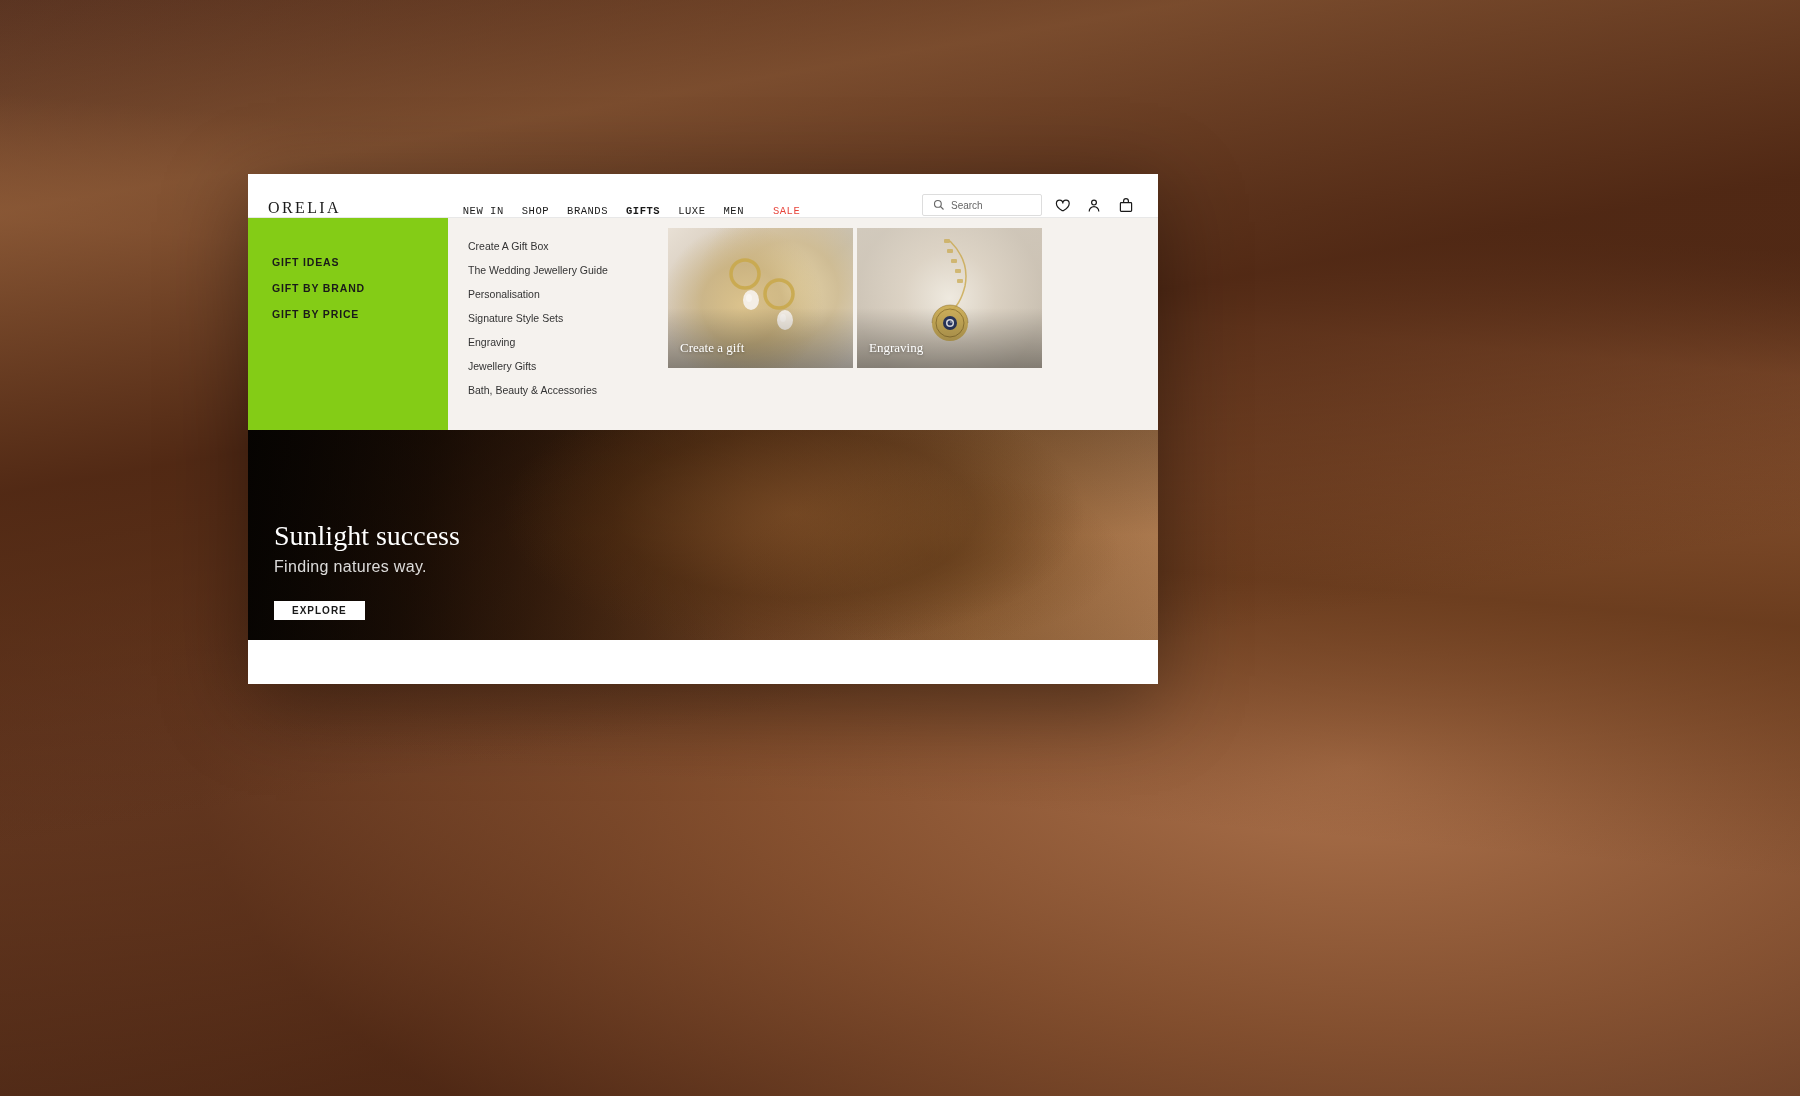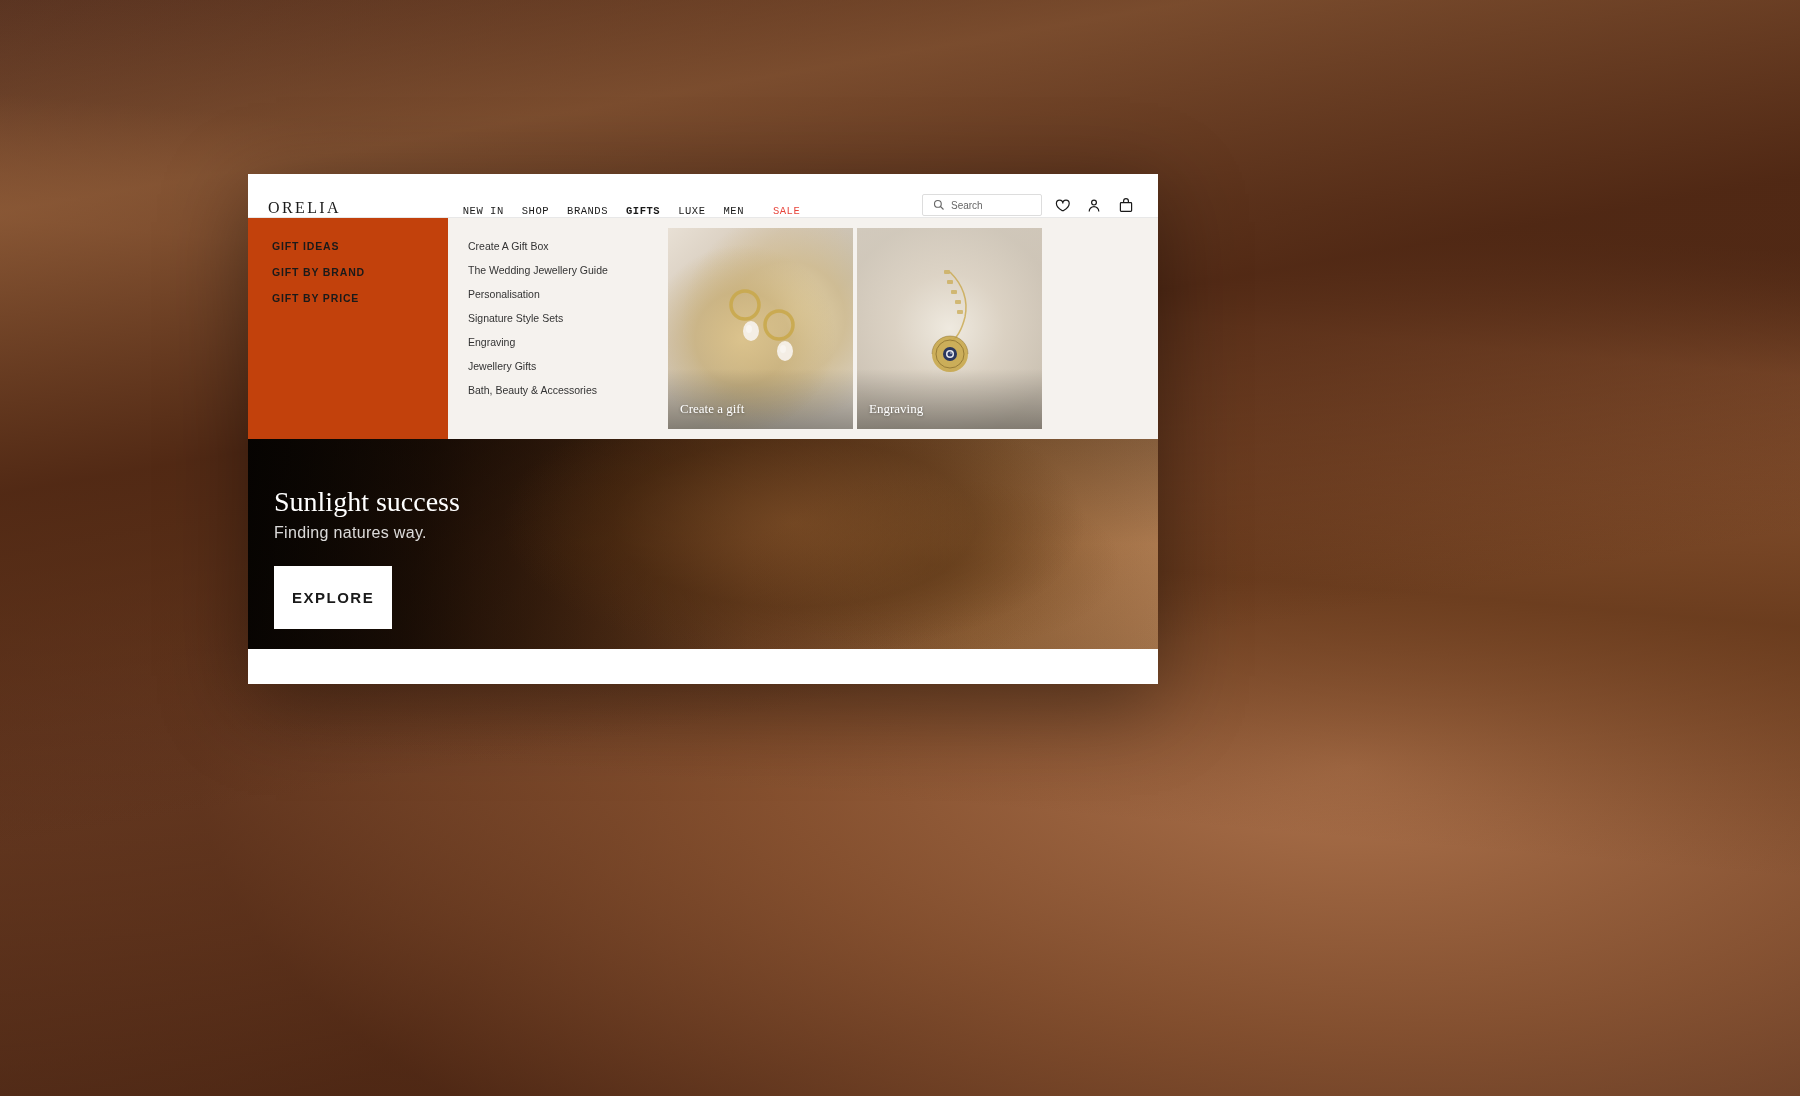--- a/index.html
+++ b/index.html
@@ -149,23 +149,23 @@
 
     
     .dropdown-area {
       display: flex;
       background: #f5f2ee;
       min-height: 210px;
     }
 
     
     .gift-sidebar {
-      padding: 22px 24px;
+      padding: 38px 24px;
       min-width: 200px;
-      background: #c2410c;
+      background: #84cc16;
     }
 
     .gift-category {
       display: block;
       font-family: Arial, sans-serif;
       font-size: 10.5px;
       font-weight: 700;
       letter-spacing: 0.08em;
       color: #1a1a1a;
       text-transform: uppercase;
@@ -193,21 +193,21 @@
     .image-panels {
       display: flex;
       gap: 4px;
       padding: 10px 10px 10px 0;
       flex: 1;
     }
 
     .image-panel {
       position: relative;
       width: 185px;
-      height: 201px;
+      height: 140px;
       overflow: hidden;
       cursor: pointer;
     }
 
     
     .panel-earrings {
       background: 
         radial-gradient(circle at 40% 55%, rgba(220,195,140,0.9) 0%, rgba(200,175,120,0.7) 30%, transparent 60%),
         radial-gradient(circle at 65% 45%, rgba(240,220,170,0.8) 0%, rgba(210,185,130,0.6) 35%, transparent 65%),
         linear-gradient(135deg, #e8e0d5 0%, #d4c8b8 30%, #c8c0b0 60%, #e0d8cc 100%);
@@ -282,25 +282,25 @@
       color: rgba(255,255,255,0.85);
       margin-bottom: 24px;
       letter-spacing: 0.02em;
     }
 
     .explore-btn {
       display: inline-block;
       background: #fff;
       color: #1a1a1a;
       font-family: Arial, sans-serif;
-      font-size: 15px;
+      font-size: 10px;
       font-weight: 700;
       letter-spacing: 0.1em;
       text-transform: uppercase;
-      padding: 23px 18px;
+      padding: 4px 18px;
       cursor: pointer;
       border: none;
     }
 
     
     .icon-svg {
       width: 16px;
       height: 16px;
       fill: none;
       stroke: #1a1a1a;

